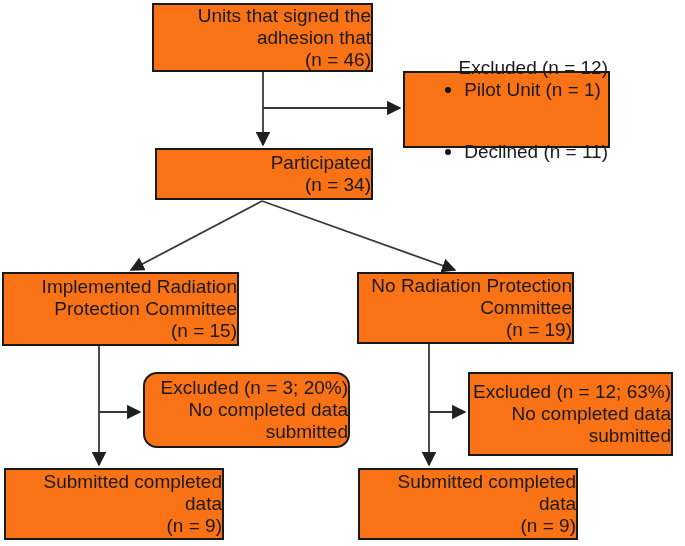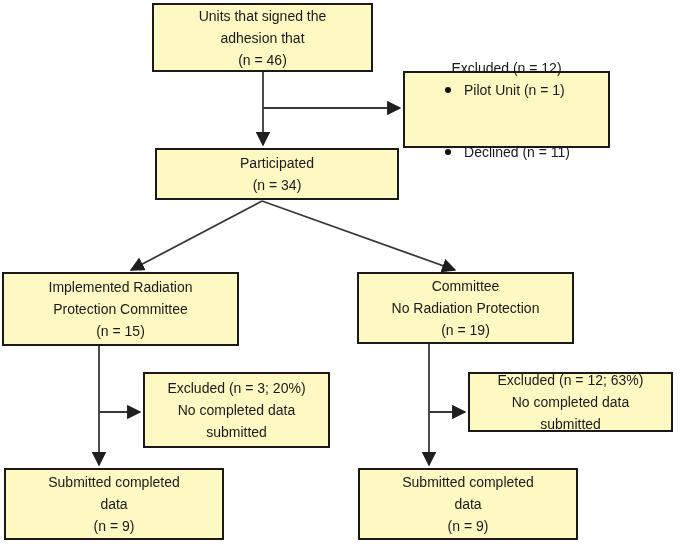--- a/index.html
+++ b/index.html
@@ -15,40 +15,40 @@
   svg.connectors {
     position: absolute;
     left: 0; top: 0;
     width: 685px; height: 546px;
     z-index: 1;
   }
   .box {
     position: absolute;
     box-sizing: border-box;
     border: 2.5px solid #1a1a1a;
-    background: #fef9c3;
+    background: #f97316;
     display: flex;
     flex-direction: column;
-    align-items: center;
+    align-items: flex-end;
     justify-content: center;
     text-align: center;
-    font-size: 14px;
+    font-size: 19px;
     line-height: 22px;
     z-index: 2;
   }
   .box .line { white-space: nowrap; }
 
   
   .box-units          { left: 152px; top:   3px; width: 221px; height: 69px; }
   .box-excluded-top   { left: 403px; top:  71px; width: 207px; height: 77px; }
-  .box-participated   { left: 155px; top: 148px; width: 244px; height: 52px; }
+  .box-participated   { left: 155px; top: 148px; width: 218px; height: 52px; }
   .box-committee-yes  { left:   2px; top: 272px; width: 237px; height: 74px; }
   .box-committee-no   { left: 357px; top: 272px; width: 217px; height: 72px; }
-  .box-excluded-left  { left: 143px; top: 372px; width: 187px; height: 76px; }
-  .box-excluded-right { left: 468px; top: 372px; width: 205px; height: 60px; }
+  .box-excluded-left  { left: 143px; top: 372px; width: 207px; height: 76px; border-radius: 14px; }
+  .box-excluded-right { left: 468px; top: 372px; width: 205px; height: 84px; }
   .box-submitted-left { left:   4px; top: 468px; width: 220px; height: 72px; }
   .box-submitted-right{ left: 358px; top: 468px; width: 220px; height: 72px; }
 
   .blist {
     display: flex;
     flex-direction: column;
     align-items: flex-start;
     gap: 40px;
   }
   .bitem {
@@ -120,22 +120,22 @@
     <div class="line">(n = 34)</div>
   </div>
 
   <div class="box box-committee-yes">
     <div class="line">Implemented Radiation</div>
     <div class="line">Protection Committee</div>
     <div class="line">(n = 15)</div>
   </div>
 
   <div class="box box-committee-no">
+    <div class="line">No Radiation Protection</div>
     <div class="line">Committee</div>
-    <div class="line">No Radiation Protection</div>
     <div class="line">(n = 19)</div>
   </div>
 
   <div class="box box-excluded-left">
     <div class="line">Excluded (n = 3; 20%)</div>
     <div class="line">No completed data</div>
     <div class="line">submitted</div>
   </div>
 
   <div class="box box-excluded-right">

